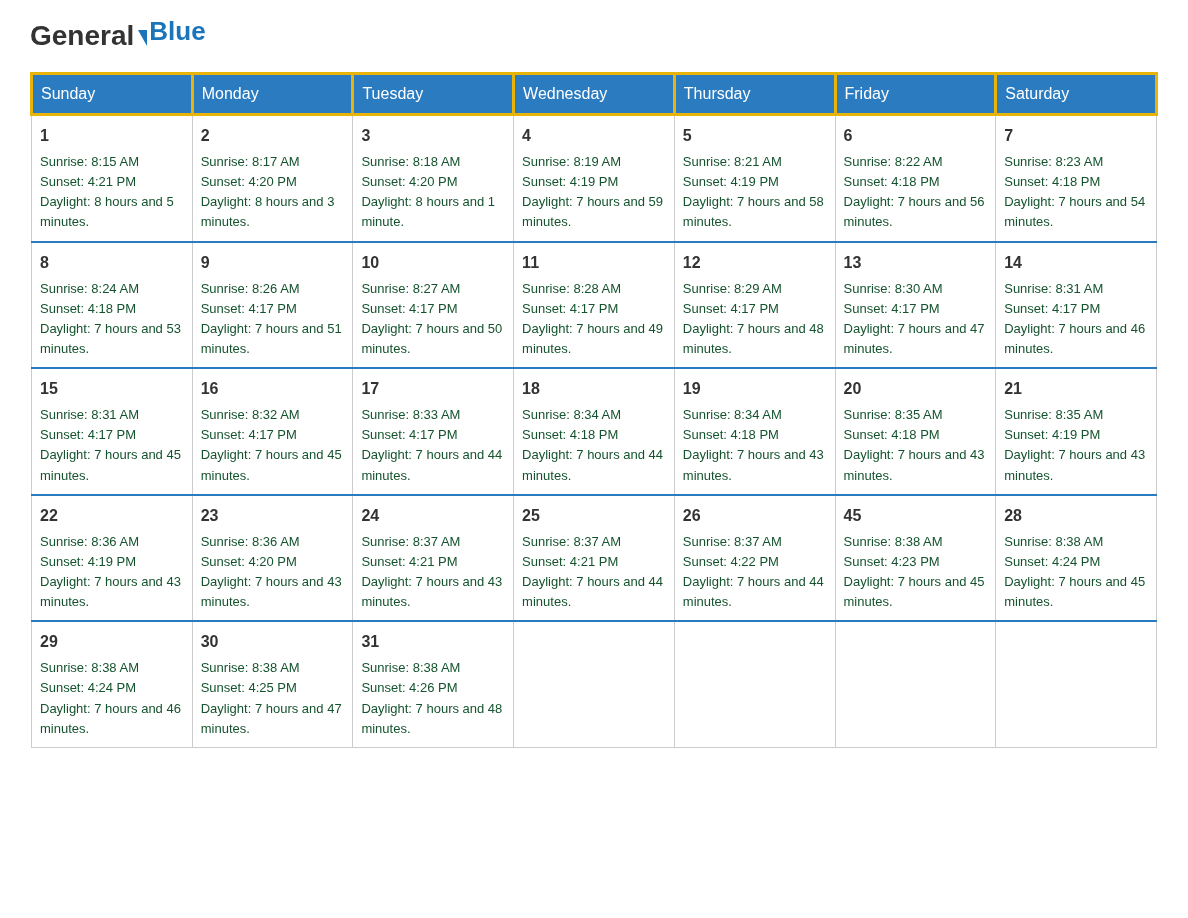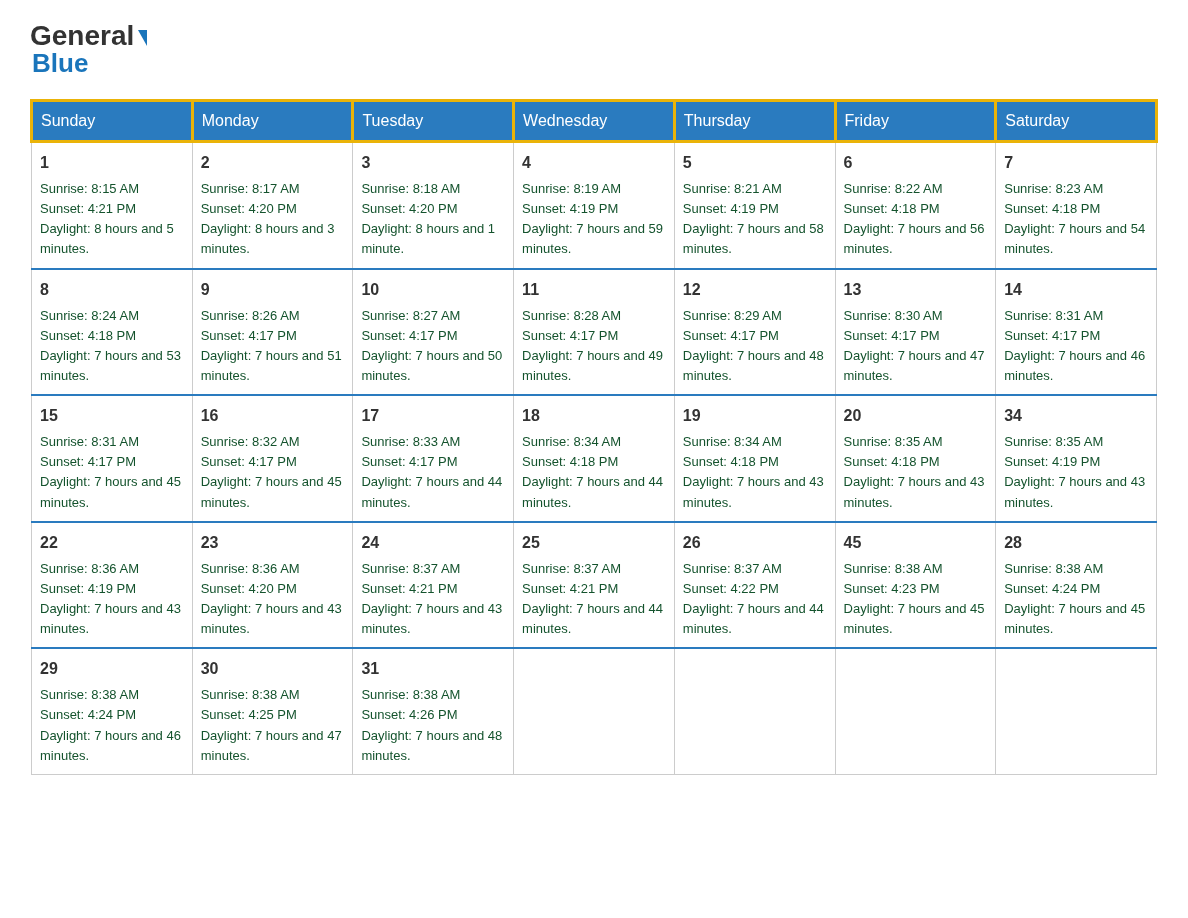--- a/index.html
+++ b/index.html
@@ -11,21 +11,21 @@
       min-height: 918px;
     }
     .header {
       display: flex;
       justify-content: space-between;
       align-items: flex-start;
       margin-bottom: 20px;
     }
     .logo {
       display: flex;
-      flex-direction: column;
+      flex-direction: row;
       align-items: flex-start;
     }
     .logo-line1 {
       display: flex;
       align-items: center;
     }
     .title-section {
       text-align: right;
     }
     .month-title {
@@ -189,21 +189,21 @@
         </td>
         <td>
           <span class="day-num">19</span>
           <div class="day-info">Sunrise: 8:34 AM<br>Sunset: 4:18 PM<br>Daylight: 7 hours and 43 minutes.</div>
         </td>
         <td>
           <span class="day-num">20</span>
           <div class="day-info">Sunrise: 8:35 AM<br>Sunset: 4:18 PM<br>Daylight: 7 hours and 43 minutes.</div>
         </td>
         <td>
-          <span class="day-num">34</span>
+          <span class="day-num">21</span>
           <div class="day-info">Sunrise: 8:35 AM<br>Sunset: 4:19 PM<br>Daylight: 7 hours and 43 minutes.</div>
         </td>
       </tr>
       <tr>
         <td>
           <span class="day-num">22</span>
           <div class="day-info">Sunrise: 8:36 AM<br>Sunset: 4:19 PM<br>Daylight: 7 hours and 43 minutes.</div>
         </td>
         <td>
           <span class="day-num">23</span>

